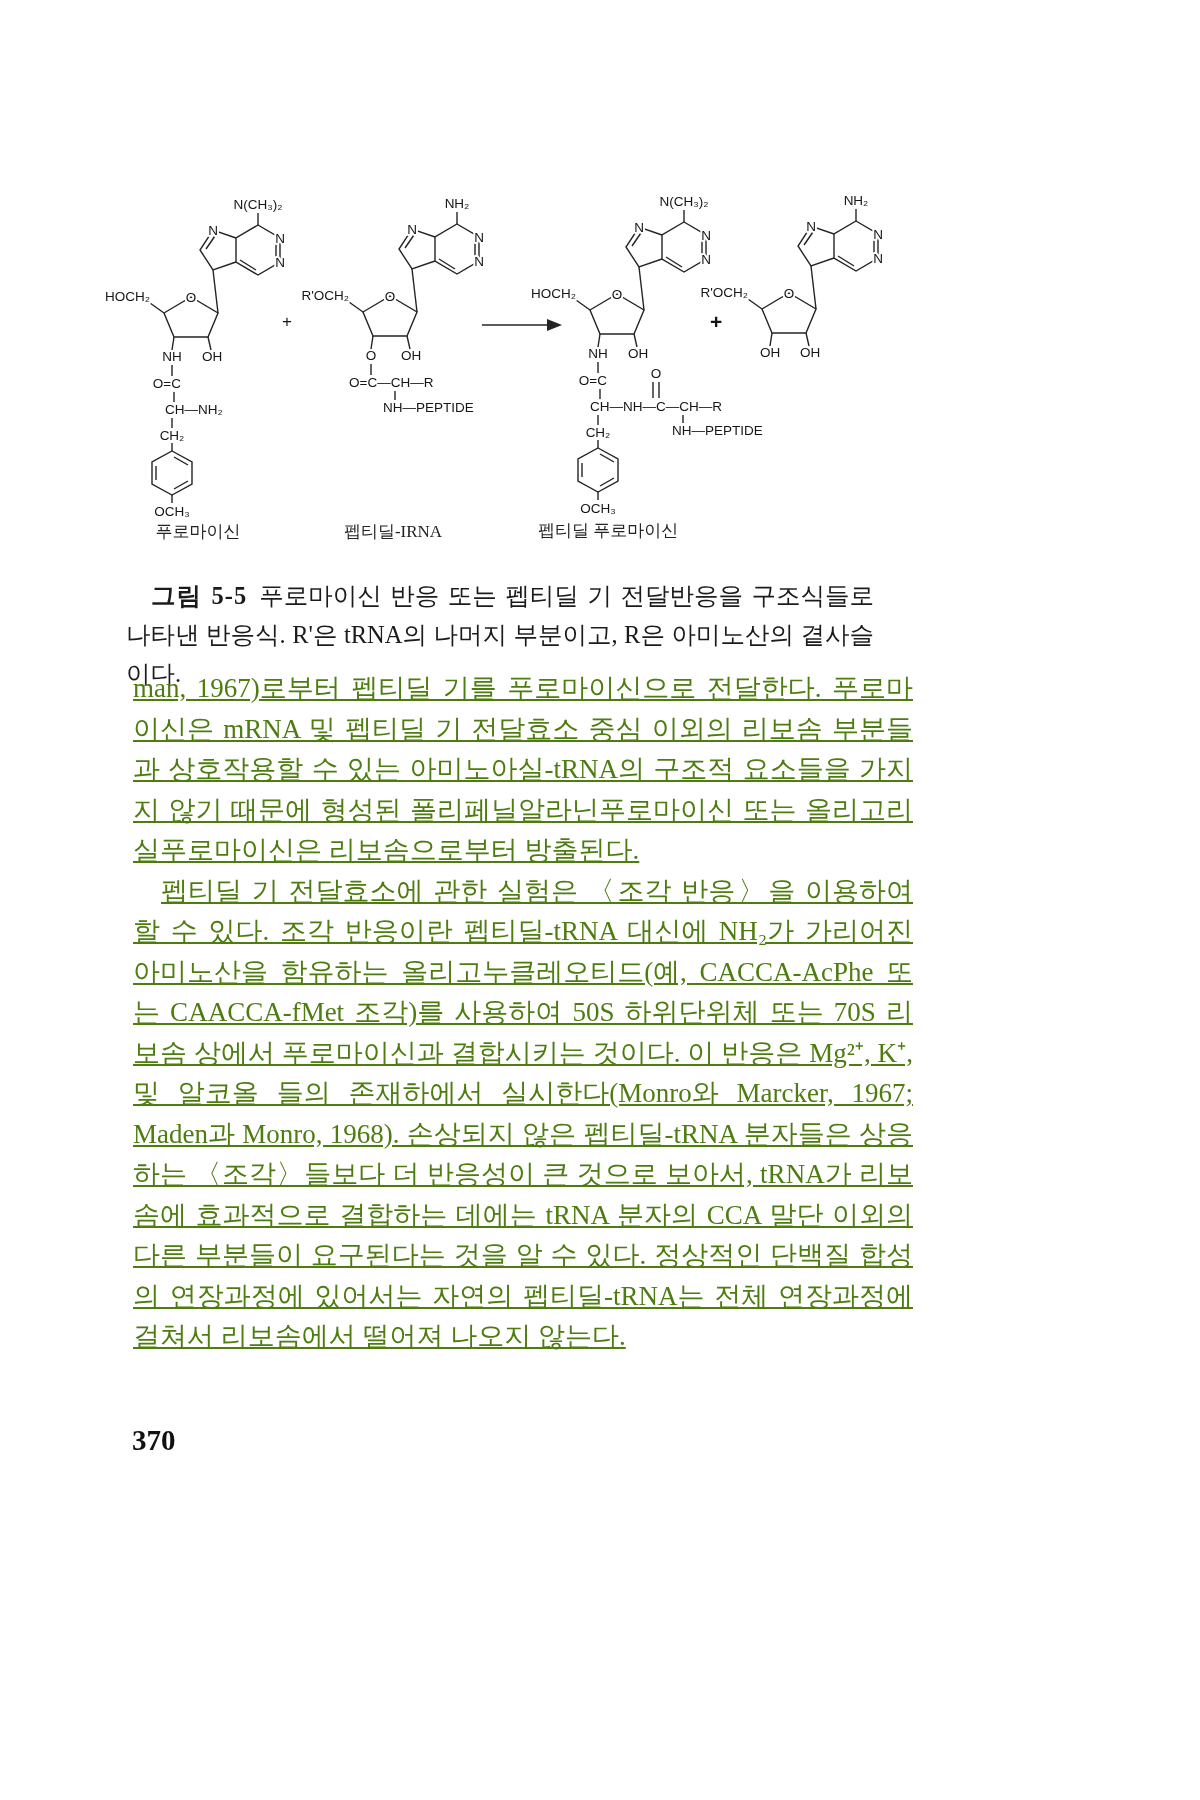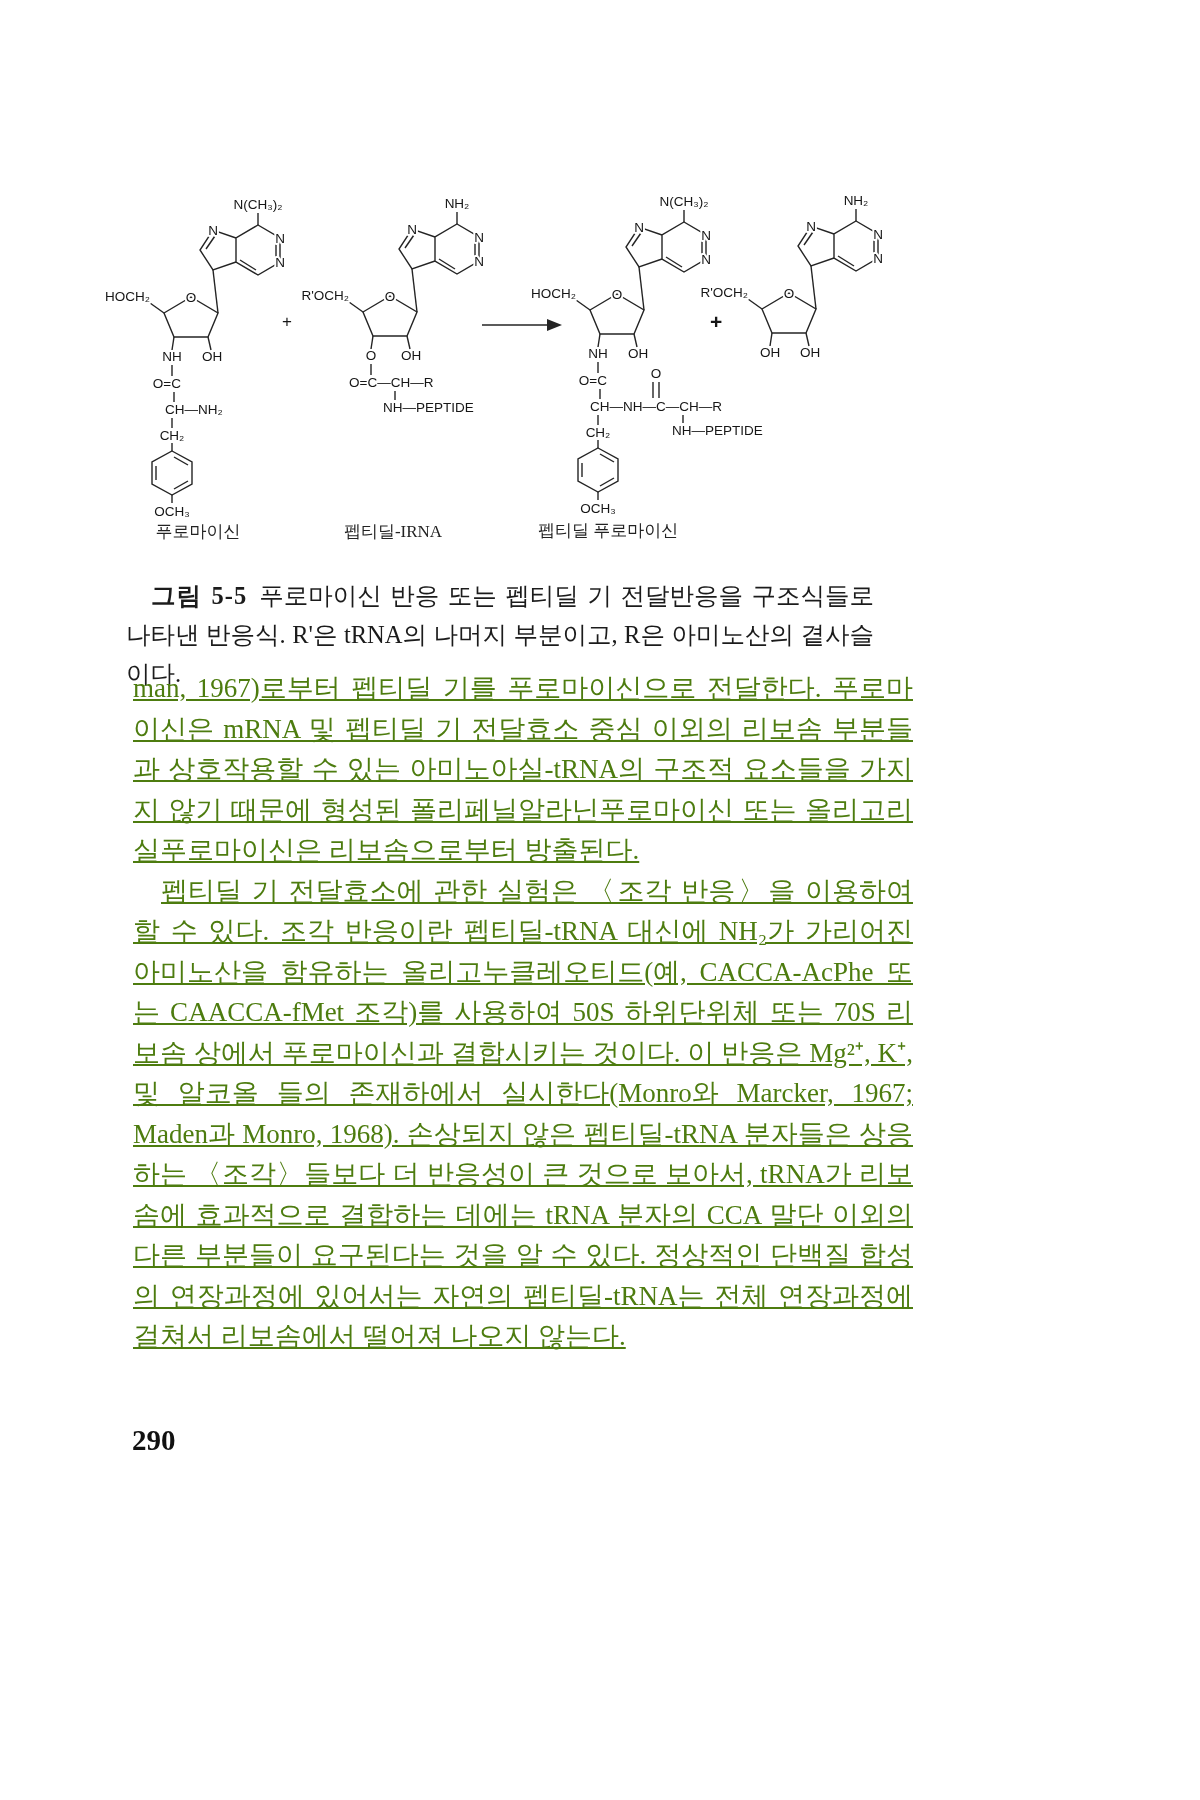--- a/index.html
+++ b/index.html
@@ -152,15 +152,15 @@
     </svg>
   </div>
 
   <p class="caption"><strong class="cap-tag">그림 5-5</strong><span>푸로마이신 반응 또는 펩티딜 기 전달반응을 구조식들로 나타낸 반응식. R'은 tRNA의 나머지 부분이고, R은 아미노산의 곁사슬이다.</span></p>
 
   <div class="body-text">
     <p>man, 1967)로부터 펩티딜 기를 푸로마이신으로 전달한다. 푸로마이신은 mRNA 및 펩티딜 기 전달효소 중심 이외의 리보솜 부분들과 상호작용할 수 있는 아미노아실-tRNA의 구조적 요소들을 가지지 않기 때문에 형성된 폴리페닐알라닌푸로마이신 또는 올리고리실푸로마이신은 리보솜으로부터 방출된다.</p>
     <p class="indent">펩티딜 기 전달효소에 관한 실험은 〈조각 반응〉을 이용하여 할 수 있다. 조각 반응이란 펩티딜-tRNA 대신에 NH₂가 가리어진 아미노산을 함유하는 올리고누클레오티드(예, CACCA-AcPhe 또는 CAACCA-fMet 조각)를 사용하여 50S 하위단위체 또는 70S 리보솜 상에서 푸로마이신과 결합시키는 것이다. 이 반응은 Mg²⁺, K⁺, 및 알코올 들의 존재하에서 실시한다(Monro와 Marcker, 1967; Maden과 Monro, 1968). 손상되지 않은 펩티딜-tRNA 분자들은 상응하는 〈조각〉들보다 더 반응성이 큰 것으로 보아서, tRNA가 리보솜에 효과적으로 결합하는 데에는 tRNA 분자의 CCA 말단 이외의 다른 부분들이 요구된다는 것을 알 수 있다. 정상적인 단백질 합성의 연장과정에 있어서는 자연의 펩티딜-tRNA는 전체 연장과정에 걸쳐서 리보솜에서 떨어져 나오지 않는다.</p>
   </div>
 
-  <div class="page-number">290</div>
+  <div class="page-number">370</div>
 
 </div>
 
 </body></html>

